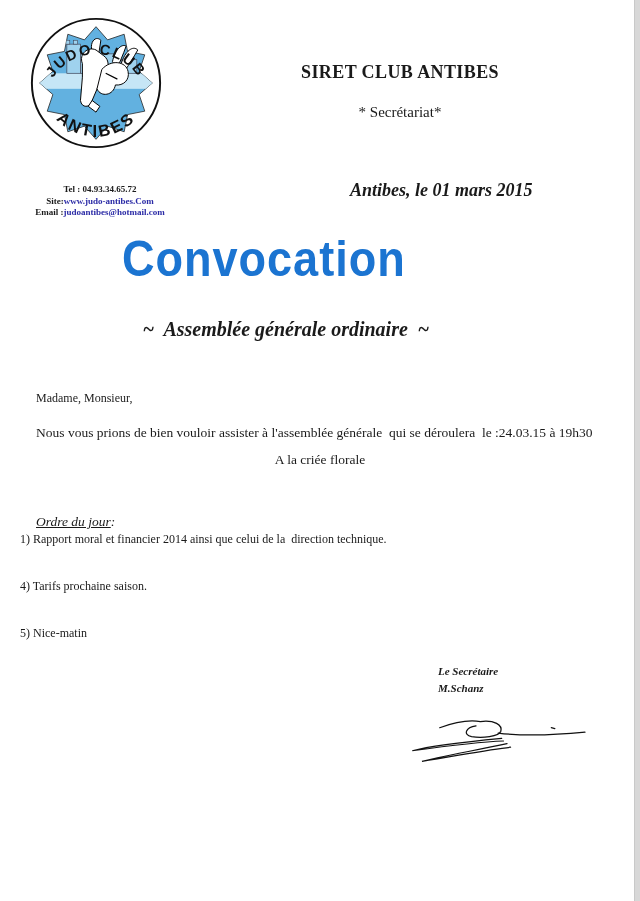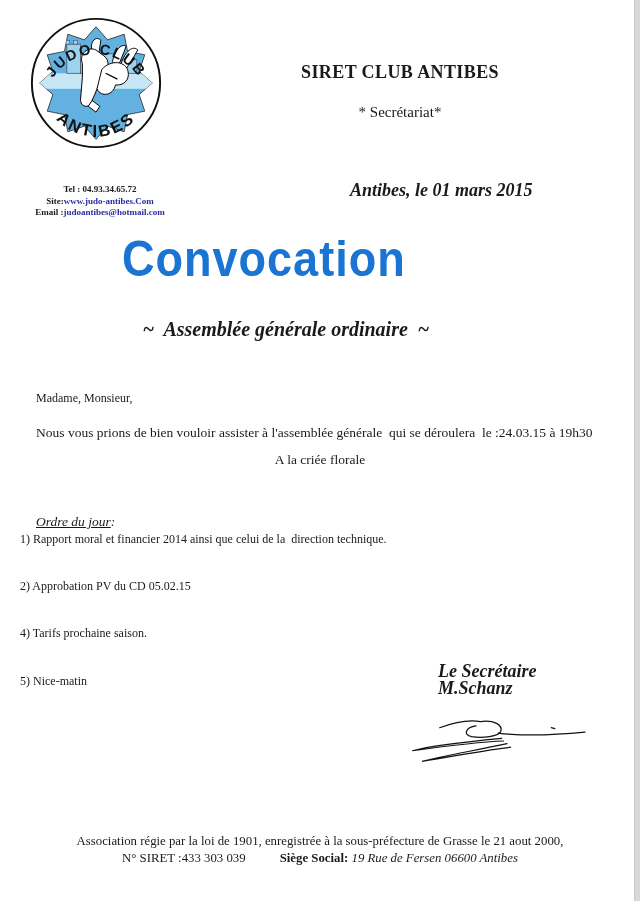--- a/index.html
+++ b/index.html
@@ -51,21 +51,21 @@
   
   .salutation{position:absolute;left:36px;top:391px;font-size:12px;}
   .intro{position:absolute;left:36px;top:425px;font-size:13.5px;white-space:pre-wrap;}
   .location{position:absolute;left:0;top:452px;width:640px;text-align:center;font-size:13.5px;}
   .agenda-label{position:absolute;left:36px;top:482px;font-size:13.5px;font-style:italic;margin-top:32px;}
   .agenda-label .lbl{text-decoration:underline;}
   .agenda-list{position:absolute;left:20px;top:500px;font-size:12px;line-height:15.8px;white-space:pre-wrap;}
   
   .sign-block{
     position:absolute;left:438px;top:663px;
-    font-size:18px;font-weight:bold;font-style:italic;line-height:16.5px;
+    font-size:11px;font-weight:bold;font-style:italic;line-height:16.5px;
   }
   .signature-svg{position:absolute;left:398px;top:710px;width:195px;height:62px;}
   
   .footer{
     position:absolute;left:0;top:833px;width:640px;text-align:center;
     font-size:12.8px;line-height:17px;
   }
   .footer .siege-label{font-weight:bold;}
   .footer .siege-value{font-style:italic;}
   .footer .gap{display:inline-block;width:34px;}
@@ -127,41 +127,33 @@
 
   <div class="salutation">Madame, Monsieur,</div>
   <div class="intro">Nous vous prions de bien vouloir assister à l'assemblée générale  qui se déroulera  le :24.03.15 à 19h30</div>
   <div class="location">A la criée florale</div>
 
   <div class="agenda-label">
     <span class="lbl">Ordre du jour</span><span>:</span>
   </div>
   <div class="agenda-list">
     <div>1) Rapport moral et financier 2014 ainsi que celui de la  direction technique.</div>
-    <div>2) Approbation PV du CD 05.02.15</div>
     <div>4) Tarifs prochaine saison.</div>
     <div>5) Nice-matin</div>
   </div>
 
   <div class="sign-block">
     <div>Le Secrétaire</div>
     <div>M.Schanz</div>
   </div>
   <svg class="signature-svg" viewBox="0 0 210 70" xmlns="http://www.w3.org/2000/svg">
     <g fill="none" stroke="#111" stroke-width="1.4" stroke-linecap="round">
       <path d="M42,20 C58,14 76,11 88,13 C104,11 113,17 111,24 C109,30 90,32 78,30 C68,28 71,20 83,18"></path>
       <path d="M108,26 C140,30 175,28 206,25"></path>
       <path d="M112,32 C70,36 26,42 11,46 C40,42 85,36 114,35"></path>
       <path d="M118,38 C80,46 36,54 22,58 C60,52 100,44 122,42"></path>
       <path d="M168,20 L172,21"></path>
     </g>
   </svg>
 
-  <div class="footer">
-    <div>Association régie par la loi de 1901, enregistrée à la sous-préfecture de Grasse le 21 aout 2000,</div>
-    <div>
-      <span>N° SIRET :433 303 039</span><span class="gap"></span><span class="siege-label">Siège Social:</span>
-      <span class="siege-value">19 Rue de Fersen 06600 Antibes</span>
-    </div>
-  </div>
 
   <div class="edge-strip"></div>
 </div>
 
 </body></html>

